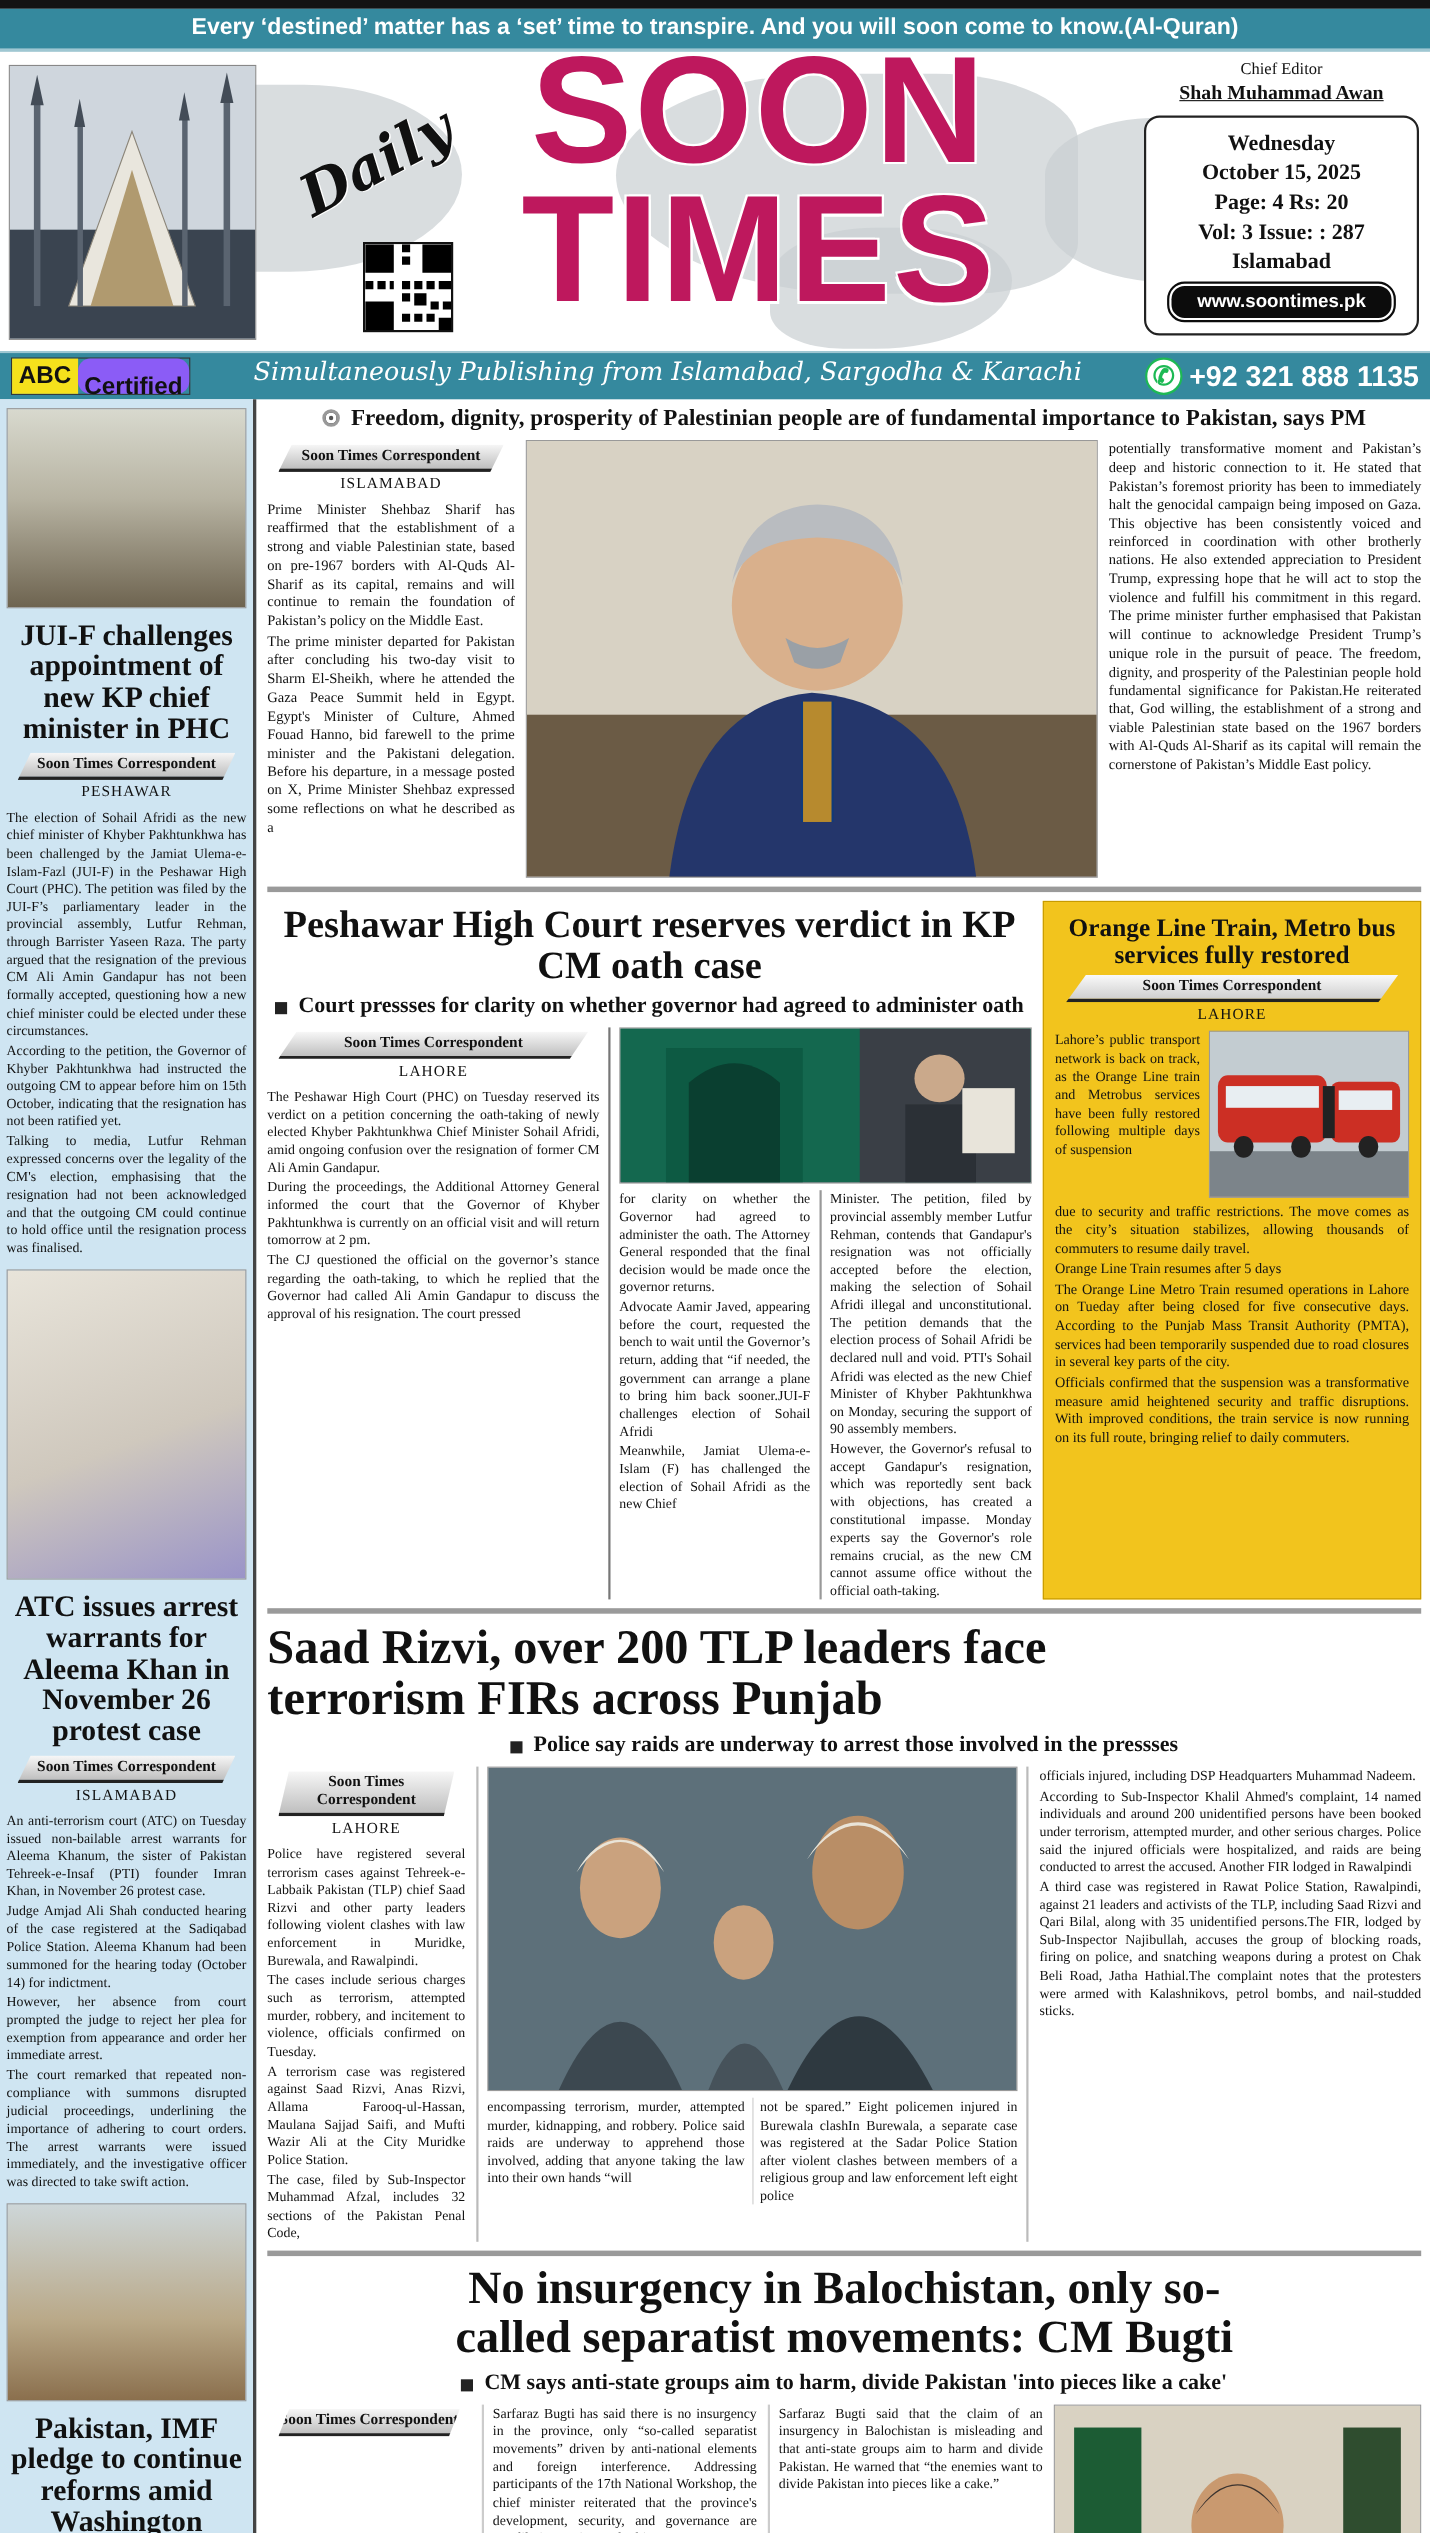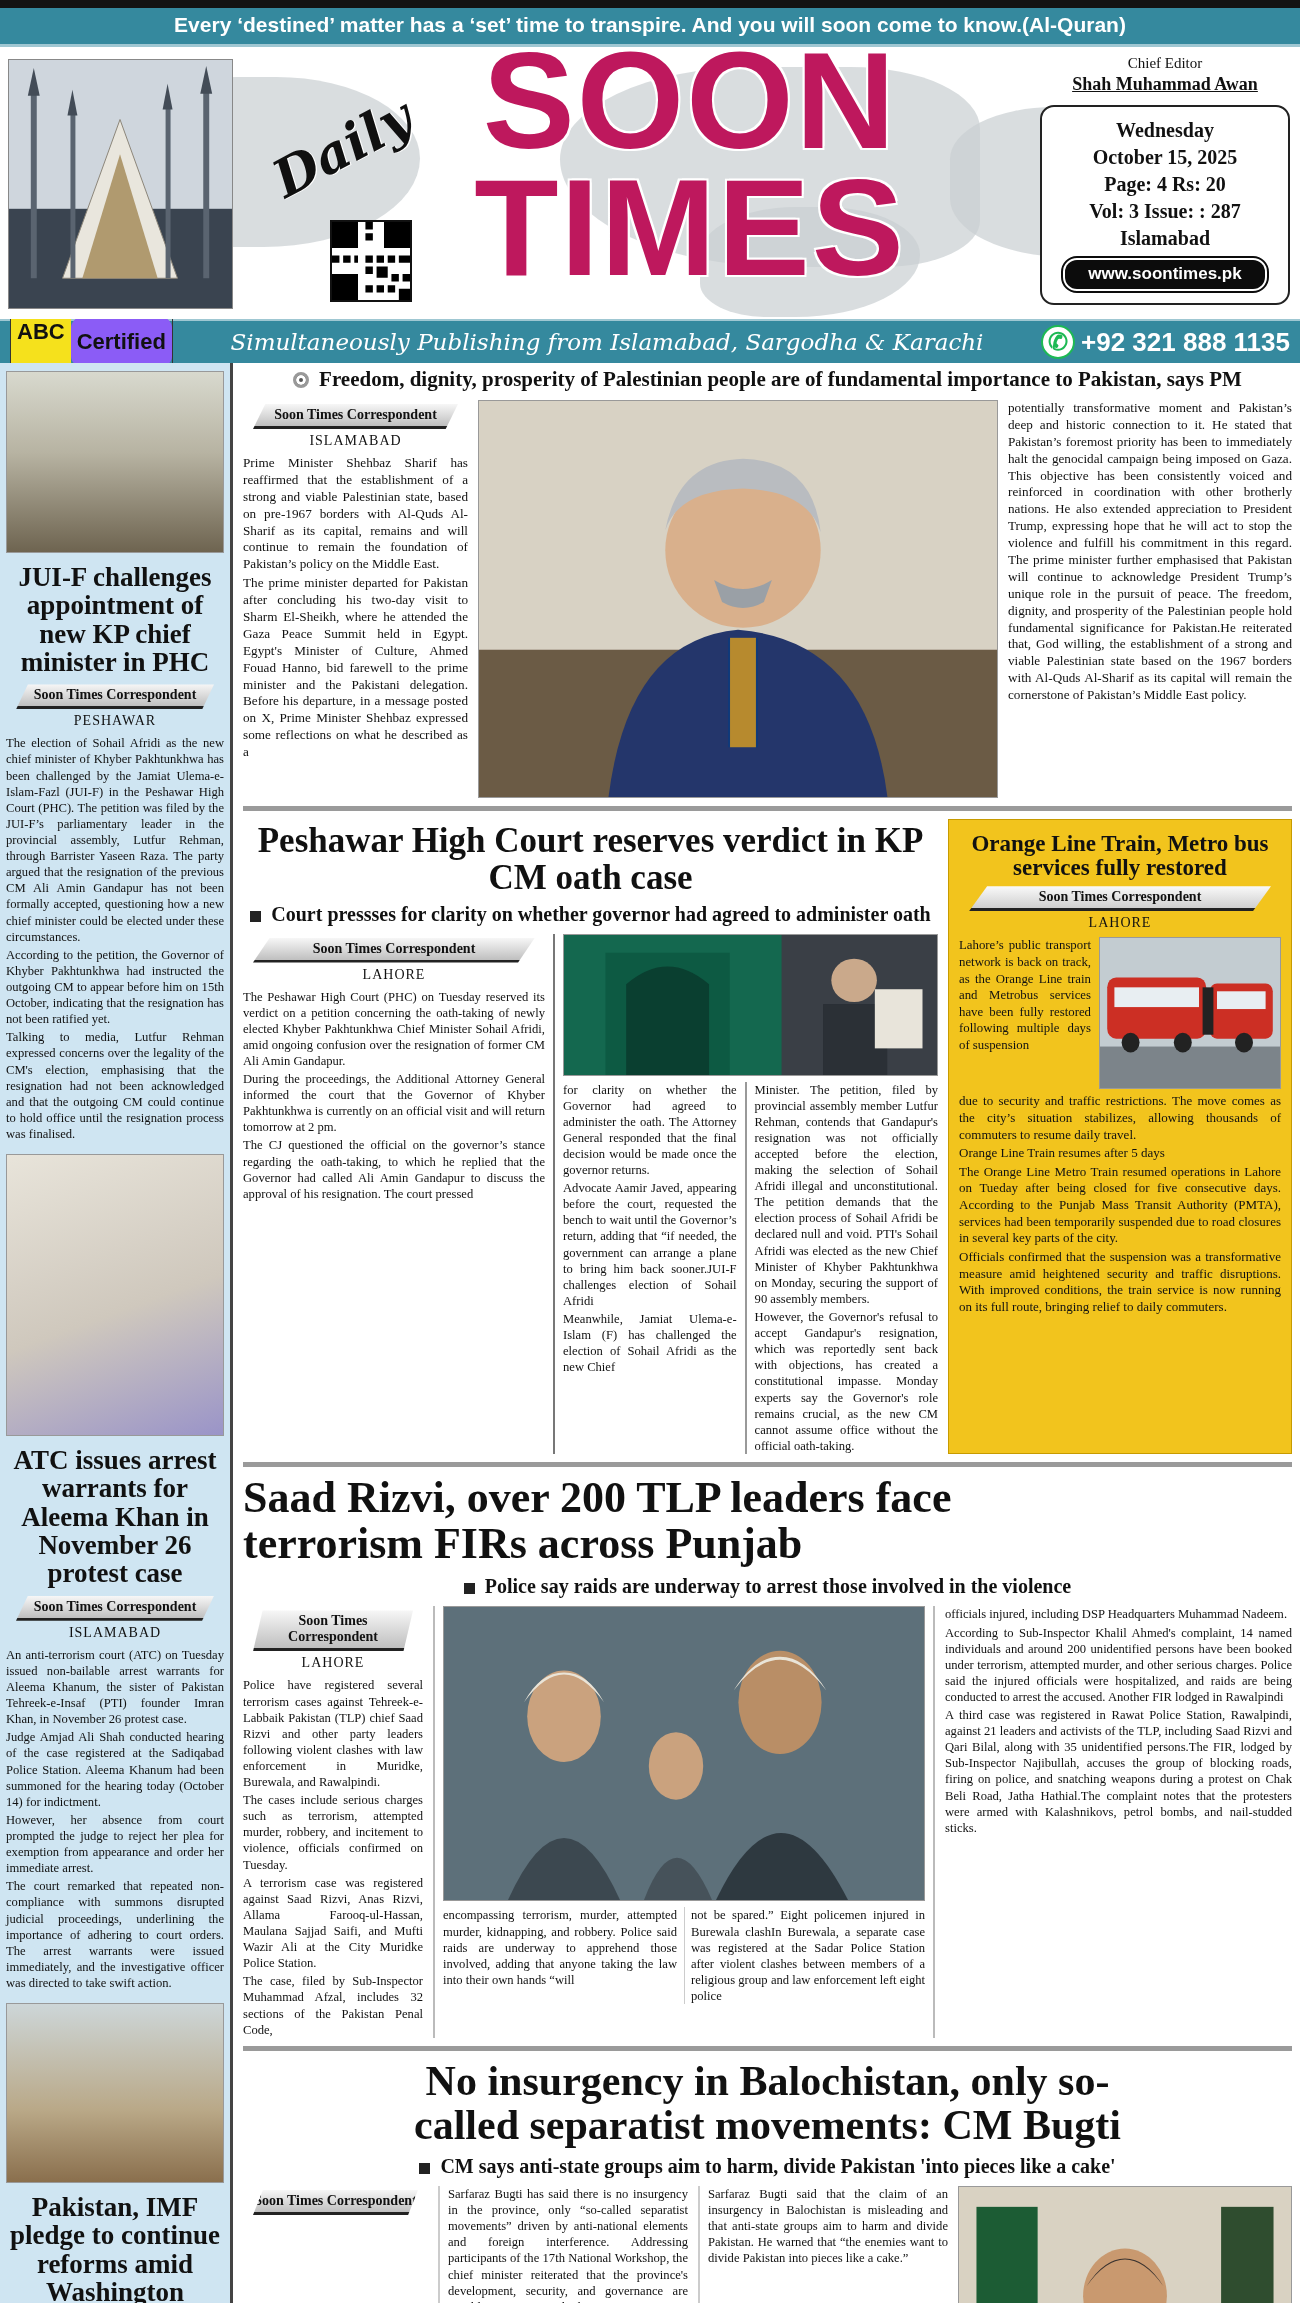--- a/index.html
+++ b/index.html
@@ -34,21 +34,21 @@
   .mast-right{position:absolute;right:10px;top:8px;width:250px;text-align:center;}
   .chief-label{font-size:15px;}
   .chief-name{font-size:18px;font-weight:700;text-decoration:underline;margin-top:2px;}
   .date-box{margin-top:10px;border:2px solid #222;border-radius:14px;background:#fff;
     padding:10px 6px 14px;font-weight:700;font-size:20px;line-height:1.35;position:relative;}
   .site-pill{margin:8px auto 0;width:200px;background:#0c0c0c;color:#fff;border-radius:12px;
     outline:2px solid #0c0c0c;outline-offset:2px;font-family:"Liberation Sans",sans-serif;
     font-size:17px;font-weight:700;padding:3px 0;}
 
   
-  .teal-bar{background:var(--teal);display:flex;align-items:center;padding:4px 10px;height:44px;border-top:2px solid #9fc7d2;}
+  .teal-bar{background:var(--teal);display:flex;padding:4px 10px;height:44px;border-top:2px solid #9fc7d2;}
   .abc-box{display:flex;font-family:"Liberation Sans",sans-serif;font-weight:700;font-size:22px;border:1px solid #333;}
   .abc{background:var(--abcyellow);padding:2px 6px;}
   .cert{background:#8b5cf6;padding:12px 6px;border-radius:11px;}
   .publishing{flex:1;text-align:center;color:#fff;font-family:"DejaVu Serif",serif;
     font-style:italic;font-size:23px;}
   .phone-wrap{display:flex;align-items:center;gap:6px;color:#fff;
     font-family:"Liberation Sans",sans-serif;font-weight:800;font-size:26px;}
   .wa-icon{display:inline-flex;align-items:center;justify-content:center;width:34px;height:34px;
     border-radius:50%;background:#fff;color:#1db954;font-size:24px;border:2px solid #1db954;}
 
@@ -348,21 +348,21 @@
 
       <div class="hrule"></div>
 
       <section>
         <h1 class="tlp-head">
           <span>Saad Rizvi, over 200 TLP leaders face</span><br>
           <span>terrorism FIRs across Punjab</span>
         </h1>
         <div class="subhead" style="font-size:20px;">
           <span class="sq-bullet"></span>
-          <span>Police say raids are underway to arrest those involved in the violence</span>
+          <span>Police say raids are underway to arrest those involved in the pressses</span>
         </div>
         <div class="tlp-grid">
           <div class="tlp-col1">
             <div class="corr">Soon Times Correspondent</div>
             <div class="dateline">LAHORE</div>
             <div class="body">
               <p>Police have registered several terrorism cases against Tehreek-e-Labbaik Pakistan (TLP) chief Saad Rizvi and other party leaders following violent clashes with law enforcement in Muridke, Burewala, and Rawalpindi.</p>
               <p>The cases include serious charges such as terrorism, attempted murder, robbery, and incitement to violence, officials confirmed on Tuesday.</p>
               <p>A terrorism case was registered against Saad Rizvi, Anas Rizvi, Allama Farooq-ul-Hassan, Maulana Sajjad Saifi, and Mufti Wazir Ali at the City Muridke Police Station.</p>
               <p>The case, filed by Sub-Inspector Muhammad Afzal, includes 32 sections of the Pakistan Penal Code,</p>

